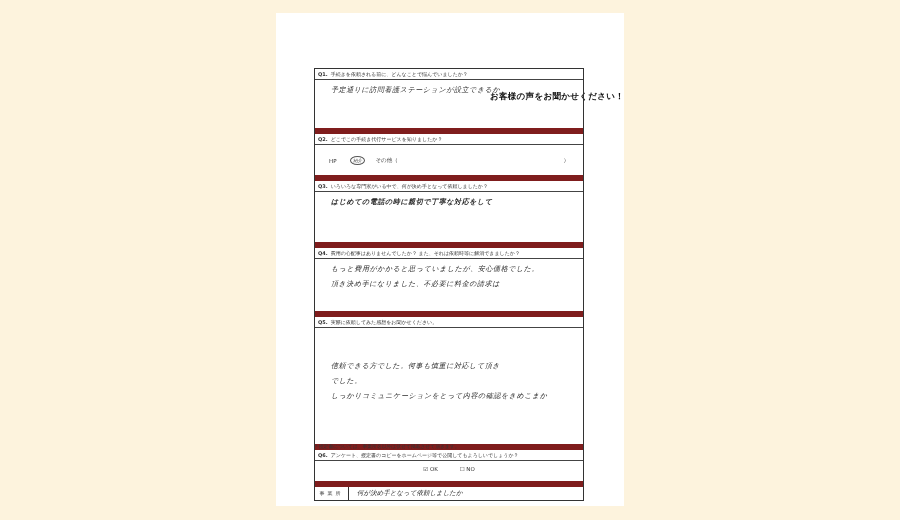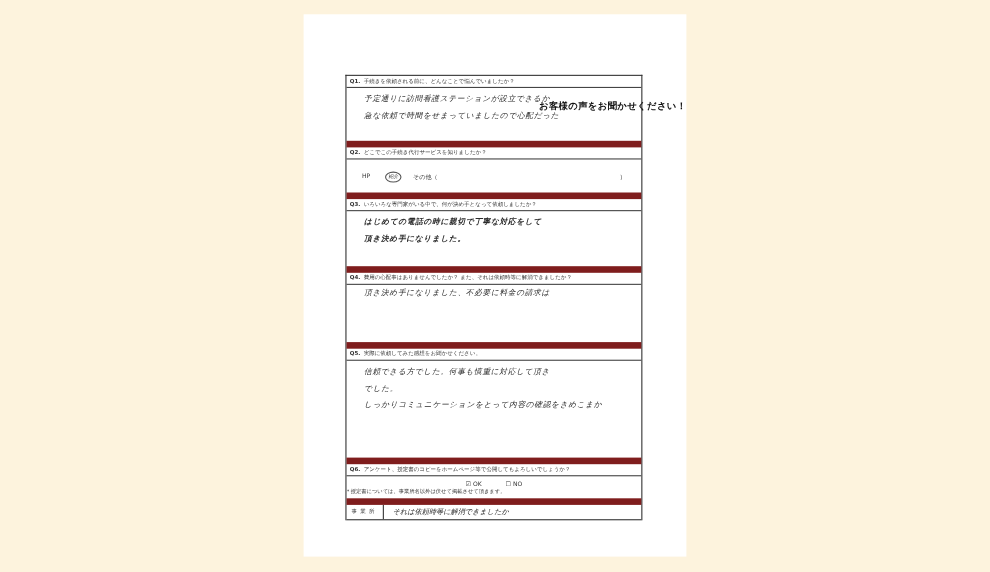--- a/index.html
+++ b/index.html
@@ -58,21 +58,21 @@
       padding-top: 3px;
       letter-spacing: 0.6px;
       white-space: nowrap;
       overflow: hidden;
       font-style: italic;
     }
     .q1 { height: 48px; }
     .q2 { height: 30px; }
     .q3 { height: 50px; font-weight: bold; }
     .q4 { height: 52px; }
-    .q5 { height: 88px; }
+    .q5 { height: 88px; margin-top: 28px; }
     .q6 { height: 20px; }
     .q2-row {
       position: absolute; left: 14px; top: 11px;
       font-size: 5.5px; color: #333;
       display: flex; align-items: center; width: 240px;
     }
     .q2-row .opt { margin-right: 14px; }
     .q2-row .circled {
       border: 1px solid #555; border-radius: 50%;
       padding: 1px 2px; margin-right: 10px; font-size: 4.5px;
@@ -106,47 +106,46 @@
 <div class="sheet">
   <div class="title">お客様の声をお聞かせください！</div>
 
   <div class="form">
 
     <div class="q-head">
       <span class="qn">Q1.</span><span>手続きを依頼される前に、どんなことで悩んでいましたか？</span>
     </div>
     <div class="q-body q1">
       <div class="hand">予定通りに訪問看護ステーションが設立できるか</div>
-      <div class="hand" style="padding-top:0">急な依頼で時間をせまっていましたので心配だった</div>
     </div>
 
     <div class="q-head">
       <span class="qn">Q2.</span><span>どこでこの手続き代行サービスを知りましたか？</span>
     </div>
     <div class="q-body q2">
       <div class="q2-row">
         <span class="opt">HP</span>
         <span class="circled">紹介</span>
         <span>その他（</span>
         <span class="close-paren">）</span>
       </div>
     </div>
 
     <div class="q-head">
       <span class="qn">Q3.</span><span>いろいろな専門家がいる中で、何が決め手となって依頼しましたか？</span>
     </div>
     <div class="q-body q3">
       <div class="hand">はじめての電話の時に親切で丁寧な対応をして</div>
-      <div class="hand" style="padding-top:0">頂き決め手になりました。</div>
     </div>
 
     <div class="q-head">
       <span class="qn">Q4.</span><span>費用の心配事はありませんでしたか？ また、それは依頼時等に解消できましたか？</span>
     </div>
     <div class="q-body q4">
+      <div class="hand">もっと費用がかかると思っていましたが、安心価格でした。</div>
       <div class="hand" style="padding-top:0">頂き決め手になりました、不必要に料金の請求は</div>
     </div>
 
     <div class="q-head">
       <span class="qn">Q5.</span><span>実際に依頼してみた感想をお聞かせください。</span>
     </div>
     <div class="q-body q5">
       <div class="hand">信頼できる方でした。何事も慎重に対応して頂き</div>
       <div class="hand" style="padding-top:0">でした。</div>
       <div class="hand" style="padding-top:0">しっかりコミュニケーションをとって内容の確認をきめこまか</div>
@@ -157,18 +156,18 @@
     </div>
     <div class="q-body q6">
       <div class="q6-row">
         <span>☑ OK</span>
         <span>☐ NO</span>
       </div>
     </div>
 
     <div class="office-row">
       <div class="office-label">事業所</div>
-      <div class="office-value">それは依頼時等に解消できましたか</div>
+      <div class="office-value">何が決め手となって依頼しましたか</div>
     </div>
   </div>
 
   <div class="footnote">＊授定書については、事業所名以外は伏せて掲載させて頂きます。</div>
 </div>
 
 </body></html>

